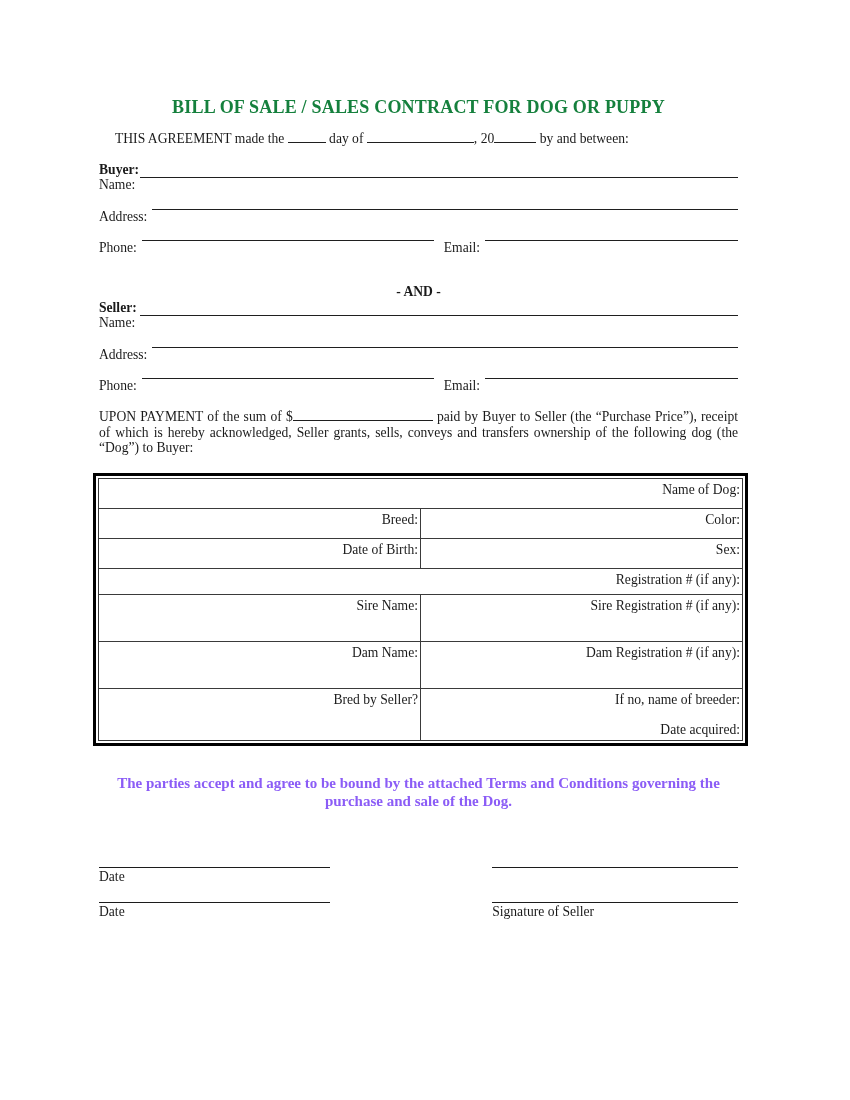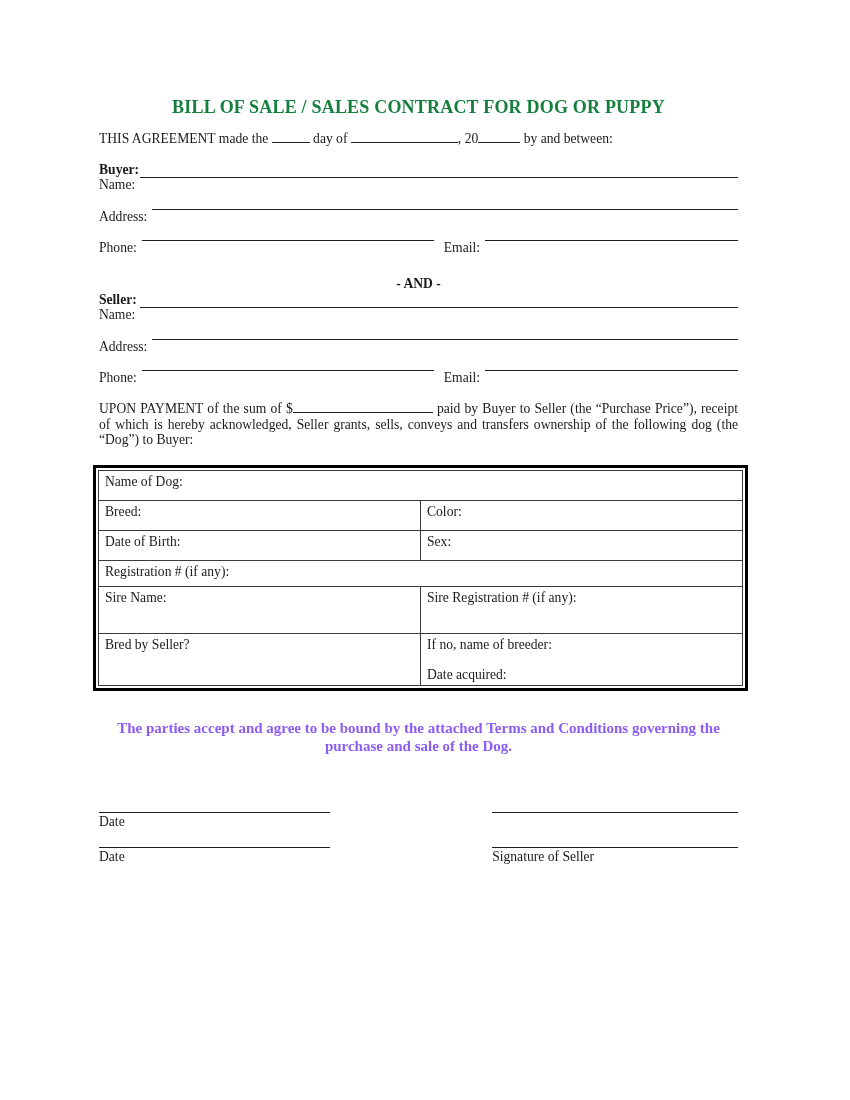--- a/index.html
+++ b/index.html
@@ -22,53 +22,54 @@
   }
   .doc-title {
     margin-top: 97px;
     text-align: center;
     font-size: 18px;
     font-weight: bold;
     letter-spacing: 0.2px;
     color: #15803d;
   }
   .body-text { font-size: 13.6px; line-height: 15.6px; }
-  .intro-line { margin-top: 13px; }
+  .intro-line { margin-top: 13px; margin-left: 16px; }
   .blank {
     display: inline-block;
     border-bottom: 1.5px solid #1f1f1f;
     height: 12px;
     vertical-align: baseline;
   }
   .section-heading { font-weight: bold; margin-top: 15px; }
   .labeled-row { display: flex; align-items: flex-start; }
   .labeled-row .lbl { white-space: nowrap; }
   .fill-line {
     flex: 1 1 auto;
     border-bottom: 1.5px solid #1f1f1f;
     margin: 0 0 2px 5px;
     height: 1px;
   }
   .fill-fixed { flex: 0 0 auto; }
   .row-gap-16 { margin-top: 16px; }
-  .and-sep { margin-top: 20px; text-align: center; font-weight: bold; }
+  .and-sep { margin-top: 28px; text-align: center; font-weight: bold; }
   .email-lbl { margin-left: 10px; }
   .payment-para { margin-top: 15px; text-align: justify; }
   .table-wrap {
     margin-top: 17px;
     margin-left: -6px;
     width: 655px;
     border: 3.5px solid #000;
     padding: 2px;
     background: #fff;
   }
   table.dog-table {
     width: 100%;
     border-collapse: collapse;
     table-layout: fixed;
+    text-align: right;
   }
   table.dog-table td {
     border: 1px solid #3a3a3a;
     vertical-align: top;
     padding: 3px 2px 2px 6px;
     font-size: 13.6px;
     line-height: 16px;
   }
   td.w-left { width: 47%; }
   tr.h-sm td { height: 30px; }
@@ -163,20 +164,24 @@
             <td>Sex:</td>
           </tr>
           <tr class="h-xs">
             <td colspan="2">Registration # (if any):</td>
           </tr>
           <tr class="h-lg">
             <td class="w-left">Sire Name:</td>
             <td>Sire Registration # (if any):</td>
           </tr>
           <tr class="h-lg">
+            <td class="w-left">Dam Name:</td>
+            <td>Dam Registration # (if any):</td>
+          </tr>
+          <tr class="h-lg">
             <td class="w-left">Bred by Seller?</td>
             <td>
               <div>If no, name of breeder:</div>
               <div class="date-acquired">Date acquired:</div>
             </td>
           </tr>
         </tbody>
       </table>
     </div>
 

